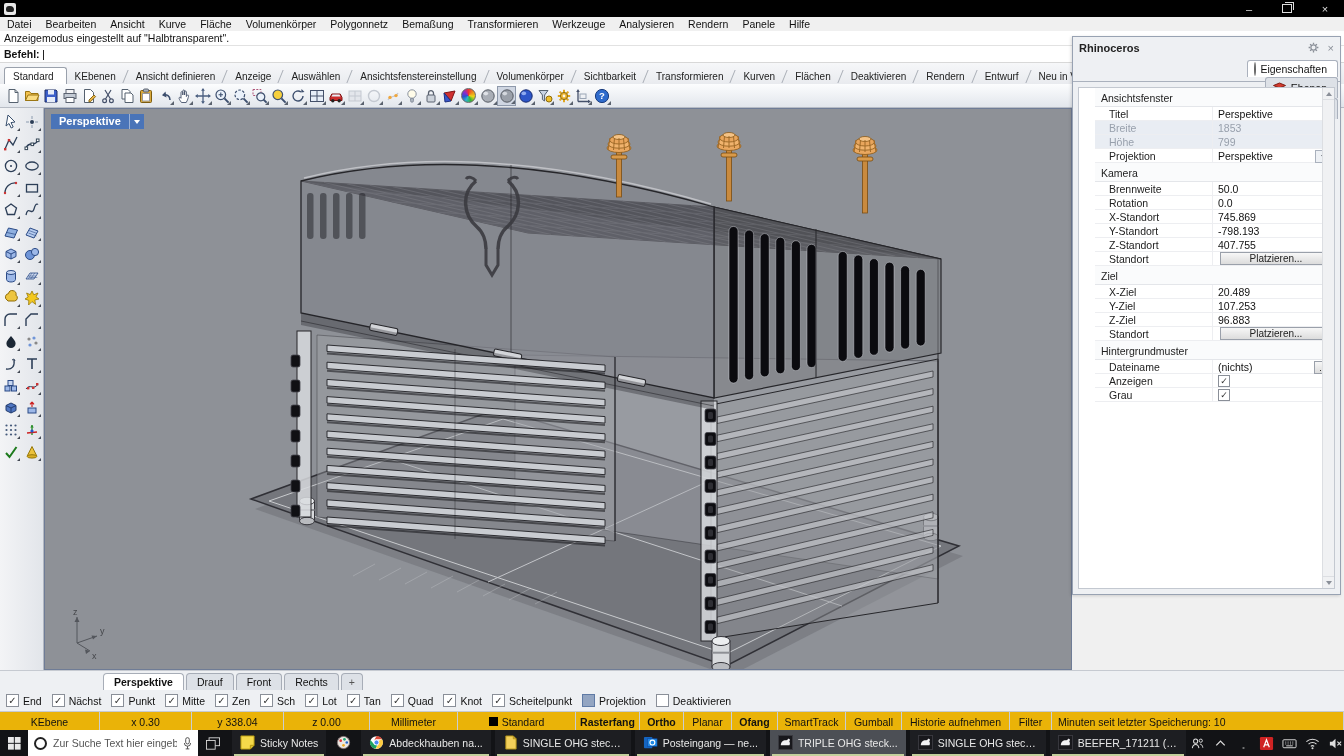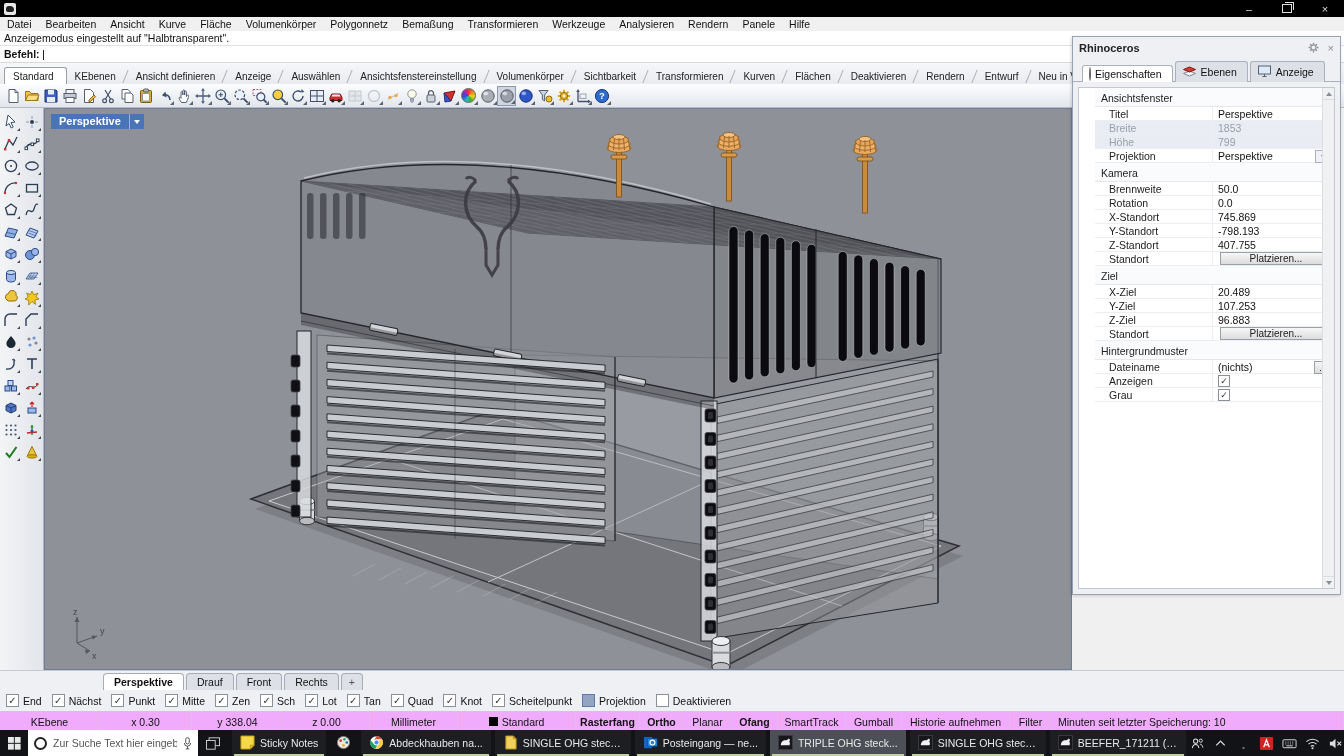--- a/index.html
+++ b/index.html
@@ -52,21 +52,21 @@
   #vp-label .arrow{background:#4a74b8;border-left:1px solid rgba(255,255,255,.45);width:14px;display:flex;align-items:center;justify-content:center;}
   #vp-label .arrow i{border-left:3.5px solid transparent;border-right:3.5px solid transparent;border-top:4.5px solid #fff;}
   #model-svg{position:absolute;left:0;top:0;}
   #axis-svg{position:absolute;left:18px;top:498px;}
 
   
   #panel{left:1072px;top:36px;width:269px;height:559px;background:#eef0f3;border:1px solid #98a2b2;box-sizing:border-box;z-index:20;box-shadow:-1px 1px 3px rgba(0,0,0,.15);}
   #panel-header{height:22px;display:flex;align-items:center;padding:0 6px;}
   #panel-header .pt{font-weight:bold;font-size:11px;color:#222;}
   #panel-header .sp{margin-left:auto;display:flex;align-items:center;gap:8px;color:#8a8f98;}
-  #panel-tabs{display:flex;align-items:flex-end;height:22px;padding-left:9px;border-bottom:1px solid #aab1bd;}
+  #panel-tabs{display:flex;align-items:flex-end;height:22px;padding-left:0;border-bottom:1px solid #aab1bd;flex-direction:column;}
   .ptab{display:flex;align-items:center;gap:4px;font-size:10.5px;padding:2px 10px 2px 6px;border:1px solid #aab1bd;border-bottom:none;border-radius:3px 3px 0 0;background:#dde1e7;margin-right:2px;position:relative;top:1px;}
   .ptab.active{background:#fff;z-index:2;}
   #panel-body{position:absolute;left:5px;right:5px;top:50px;bottom:5px;background:#fff;border:1px solid #c3c8d0;overflow:hidden;padding-left:16px;}
   .sec-title{font-size:10.5px;color:#222;padding:4px 4px 2px 6px;border-bottom:1px solid #e4e6ea;background:#fafbfc;}
   .prow{display:flex;height:13px;align-items:center;border-bottom:1px solid #edeef1;font-size:10.5px;}
   .prow .lbl{width:118px;padding-left:14px;color:#222;border-right:1px solid #edeef1;height:100%;display:flex;align-items:center;box-sizing:border-box;}
   .prow .val{flex:1;padding-left:5px;height:100%;display:flex;align-items:center;position:relative;}
   .prow.muted{background:#e9edf3;}
   .prow.muted .lbl,.prow.muted .val{color:#98a0ac;}
   .pbtn{flex:1;margin:1px 2px;height:11px;background:linear-gradient(#f7f7f7,#dcdcdc);border:1px solid #9aa0aa;font-size:10px;display:flex;align-items:center;justify-content:center;color:#222;}
@@ -87,21 +87,21 @@
   .vtab.active{background:#fff;font-weight:bold;}
   .vtab.plus{padding:2px 7px;color:#555;}
 
   
   #osnap{left:0;top:690px;width:1344px;height:21px;background:#eef0f3;display:flex;align-items:center;padding-left:6px;box-sizing:border-box;gap:10px;}
   .osnap-item{display:flex;align-items:center;gap:4px;font-size:10.5px;}
   .chk{width:11px;height:11px;border:1px solid #8a8f98;background:#fff;font-size:10px;line-height:11px;text-align:center;color:#333;}
   .chk.filled{background:#93a5c2;border-color:#5f7aa5;}
 
   
-  #statusbar{left:0;top:711px;width:1344px;height:19px;background:#f0abfc;border-top:1px solid #c6cad1;display:flex;align-items:stretch;font-size:10.5px;}
+  #statusbar{left:0;top:711px;width:1344px;height:19px;background:#eab308;border-top:1px solid #c6cad1;display:flex;align-items:stretch;font-size:10.5px;}
   .scell{display:flex;align-items:center;justify-content:center;border-right:1px solid #c9cdd4;padding:0 6px;box-sizing:border-box;white-space:nowrap;gap:4px;}
   .scell.b{font-weight:bold;}
   .scell.last{flex:1;justify-content:flex-start;}
   .swatch{width:9px;height:9px;background:#000;flex:none;}
 
   
   #taskbar{left:0;top:730px;width:1344px;height:26px;background:#121316;display:flex;align-items:stretch;color:#e8e8e8;}
   .tb-cell{display:flex;align-items:center;justify-content:center;flex:none;}
   #start{width:28px;}
   #tb-search{width:170px;background:#fff;color:#555;display:flex;align-items:center;gap:6px;padding:0 6px;box-sizing:border-box;font-size:10.5px;}

